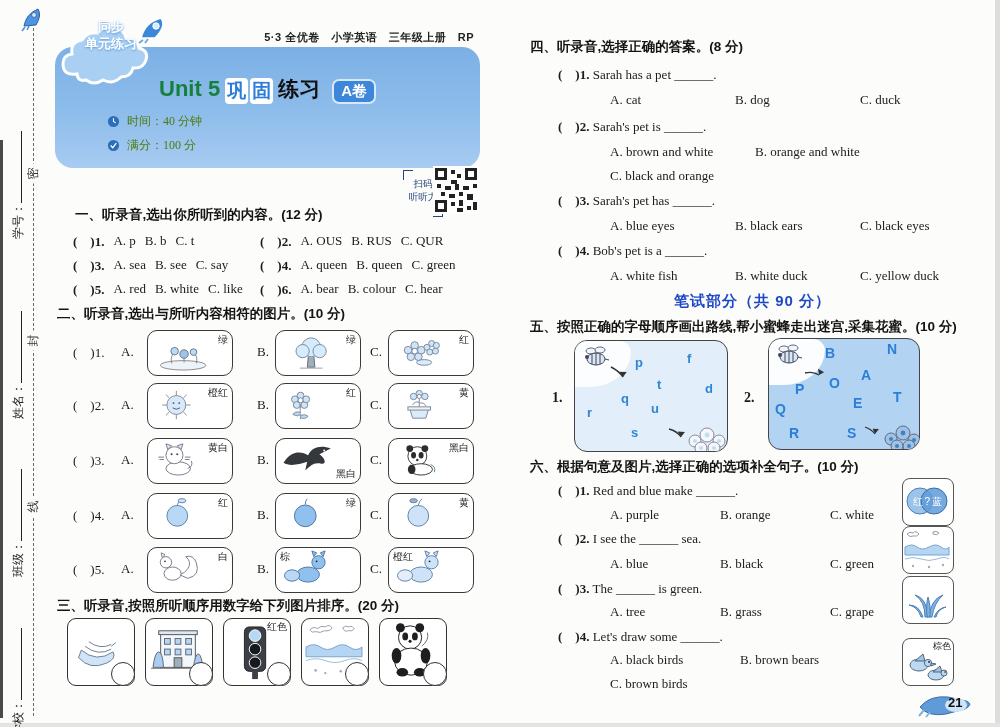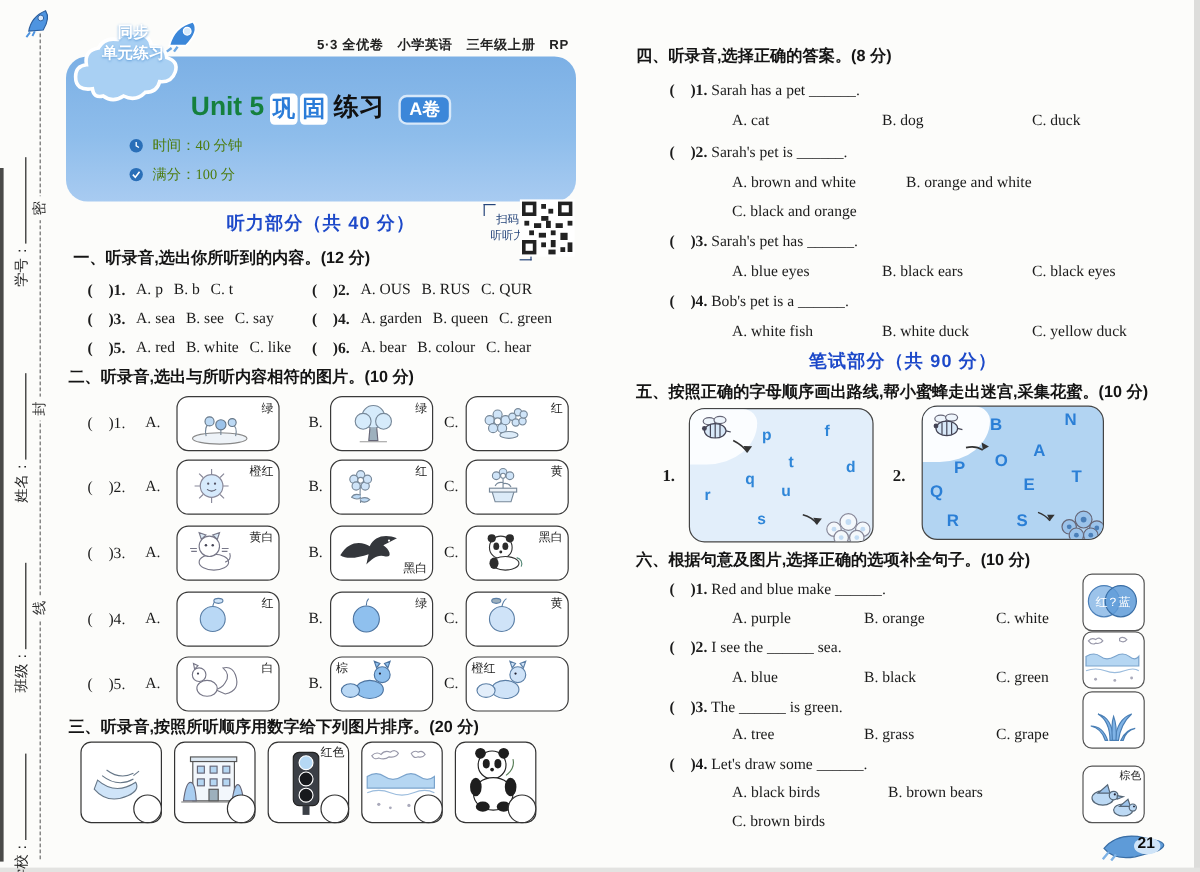--- a/index.html
+++ b/index.html
@@ -141,21 +141,20 @@
       <span>时间：40 分钟</span>
     </div>
     <div class="abs meta" style="left:52px;top:137px">
       <svg width="13" height="13" viewBox="0 0 14 14">
           <circle cx="7" cy="7" r="6" fill="#2a6fb8"></circle>
           <path d="M4 7 l2.2 2.4 L10 4.5" stroke="#fff" stroke-width="1.4" fill="none"></path>
         </svg>
       <span>满分：100 分</span>
     </div>
 
-    <div class="abs sec-head" style="top:177px">听力部分（共 40 分）</div>
     <div class="abs qr-lab">
       <div>扫码</div>
       <div>听听力</div>
     </div>
     <svg class="abs" style="left:378px;top:166px" width="46" height="48" viewBox="0 0 46 48">
       <rect width="46" height="48" fill="#fff"></rect>
       <g fill="#222">
         <rect x="2" y="2" width="12" height="12"></rect>
           <rect x="32" y="2" width="12" height="12"></rect>
           <rect x="2" y="34" width="12" height="12"></rect>
@@ -175,42 +174,42 @@
           <rect x="26" y="26" width="4" height="4"></rect>
           <rect x="34" y="28" width="6" height="6"></rect>
         <rect x="18" y="36" width="4" height="4"></rect>
           <rect x="26" y="34" width="4" height="6"></rect>
           <rect x="24" y="42" width="6" height="4"></rect>
         <rect x="34" y="40" width="4" height="4"></rect>
           <rect x="40" y="36" width="4" height="8"></rect>
       </g>
     </svg>
 
-    <div class="abs part-title" style="left:6px;top:206px">一、听录音,选出你所听到的内容。(12 分)</div>
+    <div class="abs part-title" style="left:20px;top:206px">一、听录音,选出你所听到的内容。(12 分)</div>
     <div class="abs p1cell" style="left:18px;top:233px">
         <span class="qn">(　)1.</span>
         <span>A. p</span>
         <span>B. b</span>
         <span>C. t</span>
       </div>
     <div class="abs p1cell" style="left:205px;top:233px">
         <span class="qn">(　)2.</span>
         <span>A. OUS</span>
         <span>B. RUS</span>
         <span>C. QUR</span>
       </div>
     <div class="abs p1cell" style="left:18px;top:257px">
         <span class="qn">(　)3.</span>
         <span>A. sea</span>
         <span>B. see</span>
         <span>C. say</span>
       </div>
     <div class="abs p1cell" style="left:205px;top:257px">
         <span class="qn">(　)4.</span>
-        <span>A. garden</span>
+        <span>A. queen</span>
         <span>B. queen</span>
         <span>C. green</span>
       </div>
     <div class="abs p1cell" style="left:18px;top:281px">
         <span class="qn">(　)5.</span>
         <span>A. red</span>
         <span>B. white</span>
         <span>C. like</span>
       </div>
     <div class="abs p1cell" style="left:205px;top:281px">

